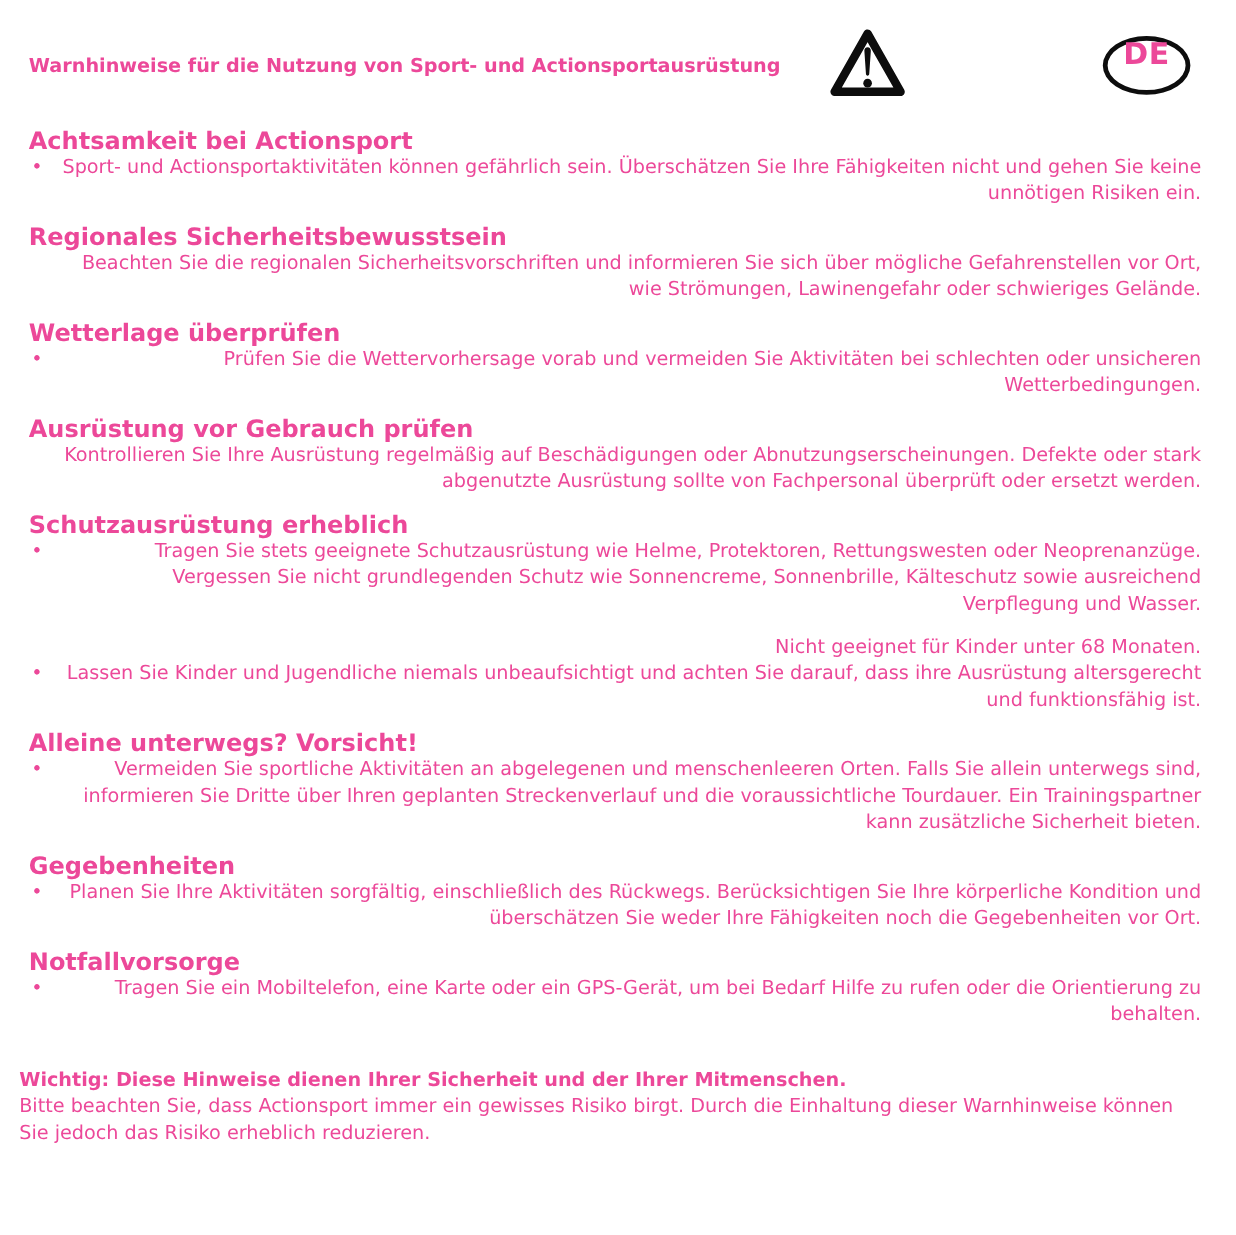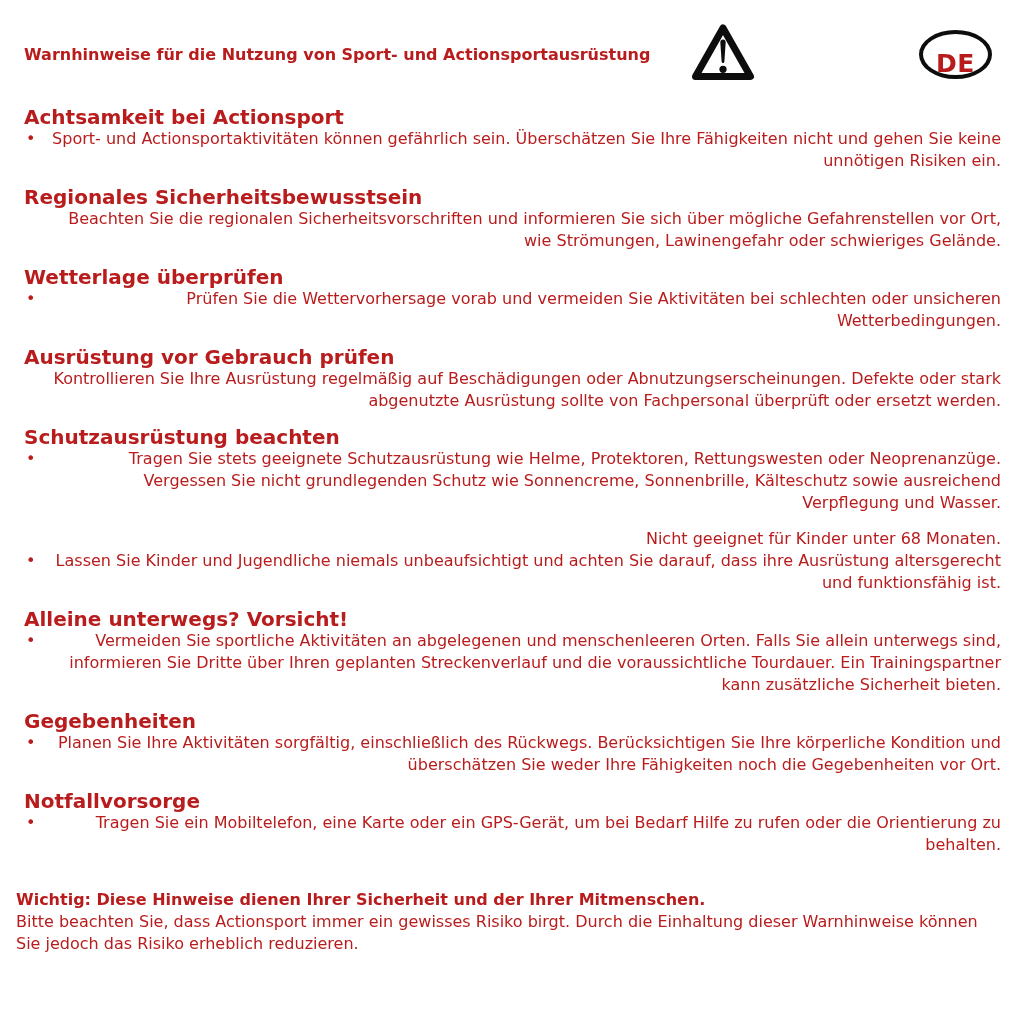--- a/index.html
+++ b/index.html
@@ -2,21 +2,21 @@
 <html lang="de"><head>
 <meta charset="utf-8">
 <style>
   html, body { margin: 0; padding: 0; background: #ffffff; }
   .page {
     position: relative;
     width: 1030px;
     height: 1029px;
     box-sizing: border-box;
     background: #ffffff;
-    color: #b91c1c;
+    color: #ec4899;
     font-family: "DejaVu Sans", "Liberation Sans", sans-serif;
     font-size: 16px;
     line-height: 22px;
     overflow: hidden;
   }
   
   .doc-header { position: relative; height: 106px; }
   .doc-title {
     position: absolute;
     left: 24px;
@@ -38,21 +38,21 @@
   .lang-badge {
     position: absolute;
     left: 919px;
     top: 30px;
     width: 73px;
     height: 49px;
     box-sizing: border-box;
     border: 4px solid #0d0d0d;
     border-radius: 50%;
     display: flex;
-    align-items: flex-end;
+    align-items: flex-start;
     justify-content: center;
     font-weight: bold;
     font-size: 25px;
     letter-spacing: 0.5px;
   }
   
   main { padding: 0 29px 0 24px; }
   .sec { margin-top: 0; }
   .sec + .sec { margin-top: 14px; }
   .sec h2 {
@@ -122,21 +122,21 @@
 
     <section class="sec">
       <h2>Ausrüstung vor Gebrauch prüfen</h2>
       <div class="item">
         <span class="marker"></span>
         <p class="txt">Kontrollieren Sie Ihre Ausrüstung regelmäßig auf Beschädigungen oder Abnutzungserscheinungen. Defekte oder stark abgenutzte Ausrüstung sollte von Fachpersonal überprüft oder ersetzt werden.</p>
       </div>
     </section>
 
     <section class="sec">
-      <h2>Schutzausrüstung beachten</h2>
+      <h2>Schutzausrüstung erheblich</h2>
       <div class="item">
         <span class="marker">•</span>
         <p class="txt">Tragen Sie stets geeignete Schutzausrüstung wie Helme, Protektoren, Rettungswesten oder Neoprenanzüge. Vergessen Sie nicht grundlegenden Schutz wie Sonnencreme, Sonnenbrille, Kälteschutz sowie ausreichend Verpflegung und Wasser.</p>
       </div>
     </section>
 
     <section class="sec">
       <div class="item">
         <span class="marker"></span>
         <p class="txt">Nicht geeignet für Kinder unter 68 Monaten.</p>

